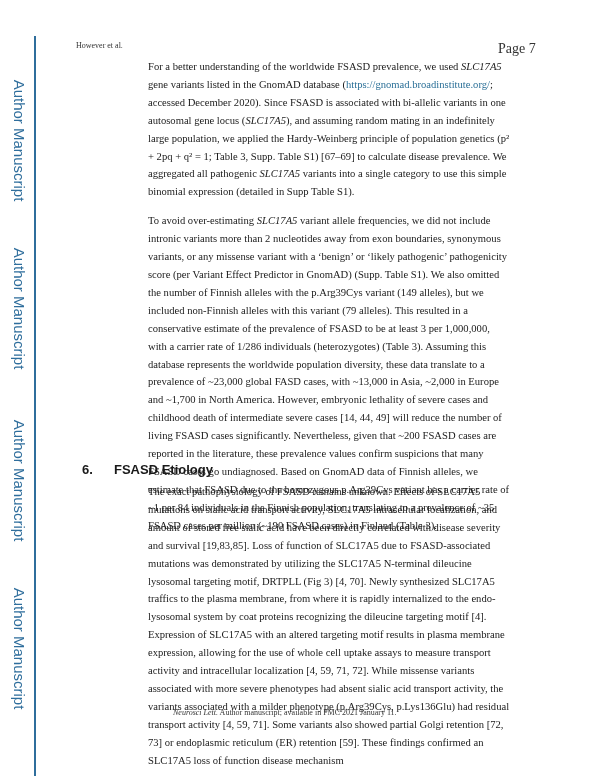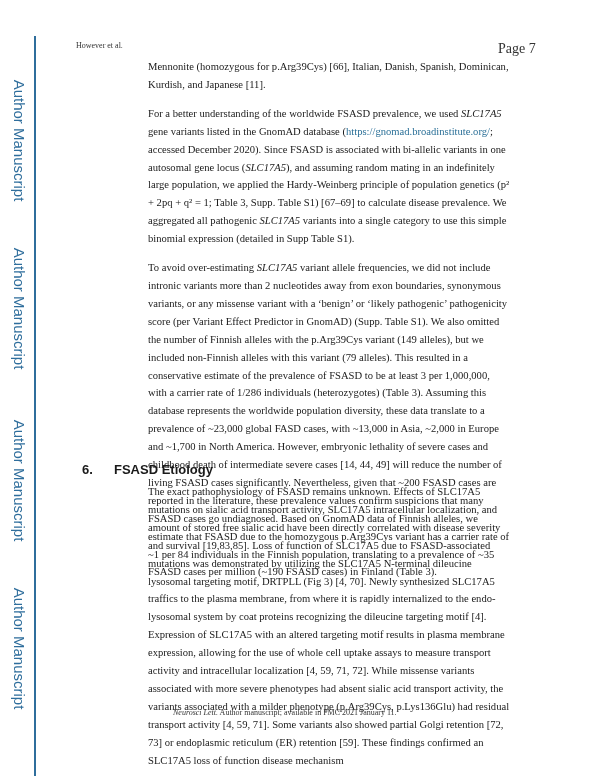--- a/index.html
+++ b/index.html
@@ -31,21 +31,20 @@
     <span>Author Manuscript</span>
   </div>
 <div class="side-label" style="top:568px">
     <span>Author Manuscript</span>
   </div>
 
 <div class="header-left">However et al.</div>
 <div class="header-right">Page 7</div>
 
 <div class="body-text" style="top:58px">
-  <p>Mennonite (homozygous for p.Arg39Cys) [66], Italian, Danish, Spanish, Dominican, Kurdish, and Japanese [11].</p>
   <p><span>For a better understanding of the worldwide FSASD prevalence, we used </span><i>SLC17A5</i><span> gene variants listed in the GnomAD database (</span><a class="link">https://gnomad.broadinstitute.org/</a><span>; accessed December 2020). Since FSASD is associated with bi-allelic variants in one autosomal gene locus (</span><i>SLC17A5</i><span>), and assuming random mating in an indefinitely large population, we applied the Hardy-Weinberg principle of population genetics (p² + 2pq + q² = 1; Table 3, Supp. Table S1) [67–69] to calculate disease prevalence. We aggregated all pathogenic </span><i>SLC17A5</i><span> variants into a single category to use this simple binomial expression (detailed in Supp Table S1).</span></p>
   <p><span>To avoid over-estimating </span><i>SLC17A5</i><span> variant allele frequencies, we did not include intronic variants more than 2 nucleotides away from exon boundaries, synonymous variants, or any missense variant with a ‘benign’ or ‘likely pathogenic’ pathogenicity score (per Variant Effect Predictor in GnomAD) (Supp. Table S1). We also omitted the number of Finnish alleles with the p.Arg39Cys variant (149 alleles), but we included non-Finnish alleles with this variant (79 alleles). This resulted in a conservative estimate of the prevalence of FSASD to be at least 3 per 1,000,000, with a carrier rate of 1/286 individuals (heterozygotes) (Table 3). Assuming this database represents the worldwide population diversity, these data translate to a prevalence of ~23,000 global FASD cases, with ~13,000 in Asia, ~2,000 in Europe and ~1,700 in North America. However, embryonic lethality of severe cases and childhood death of intermediate severe cases [14, 44, 49] will reduce the number of living FSASD cases significantly. Nevertheless, given that ~200 FSASD cases are reported in the literature, these prevalence values confirm suspicions that many FSASD cases go undiagnosed. Based on GnomAD data of Finnish alleles, we estimate that FSASD due to the homozygous p.Arg39Cys variant has a carrier rate of ~1 per 84 individuals in the Finnish population, translating to a prevalence of ~35 FSASD cases per million (~190 FSASD cases) in Finland (Table 3).</span></p>
 </div>
 
 <div class="section-head"><span class="num">6.</span><span>FSASD Etiology</span></div>
 
 <div class="body-text" style="top:483px">
   <p>The exact pathophysiology of FSASD remains unknown. Effects of SLC17A5 mutations on sialic acid transport activity, SLC17A5 intracellular localization, and amount of stored free sialic acid have been directly correlated with disease severity and survival [19,83,85]. Loss of function of SLC17A5 due to FSASD-associated mutations was demonstrated by utilizing the SLC17A5 N-terminal dileucine lysosomal targeting motif, DRTPLL (Fig 3) [4, 70]. Newly synthesized SLC17A5 traffics to the plasma membrane, from where it is rapidly internalized to the endo-lysosomal system by coat proteins recognizing the dileucine targeting motif [4]. Expression of SLC17A5 with an altered targeting motif results in plasma membrane expression, allowing for the use of whole cell uptake assays to measure transport activity and intracellular localization [4, 59, 71, 72]. While missense variants associated with more severe phenotypes had absent sialic acid transport activity, the variants associated with a milder phenotype (p.Arg39Cys, p.Lys136Glu) had residual transport activity [4, 59, 71]. Some variants also showed partial Golgi retention [72, 73] or endoplasmic reticulum (ER) retention [59]. These findings confirmed an SLC17A5 loss of function disease mechanism</p>
 </div>
 

